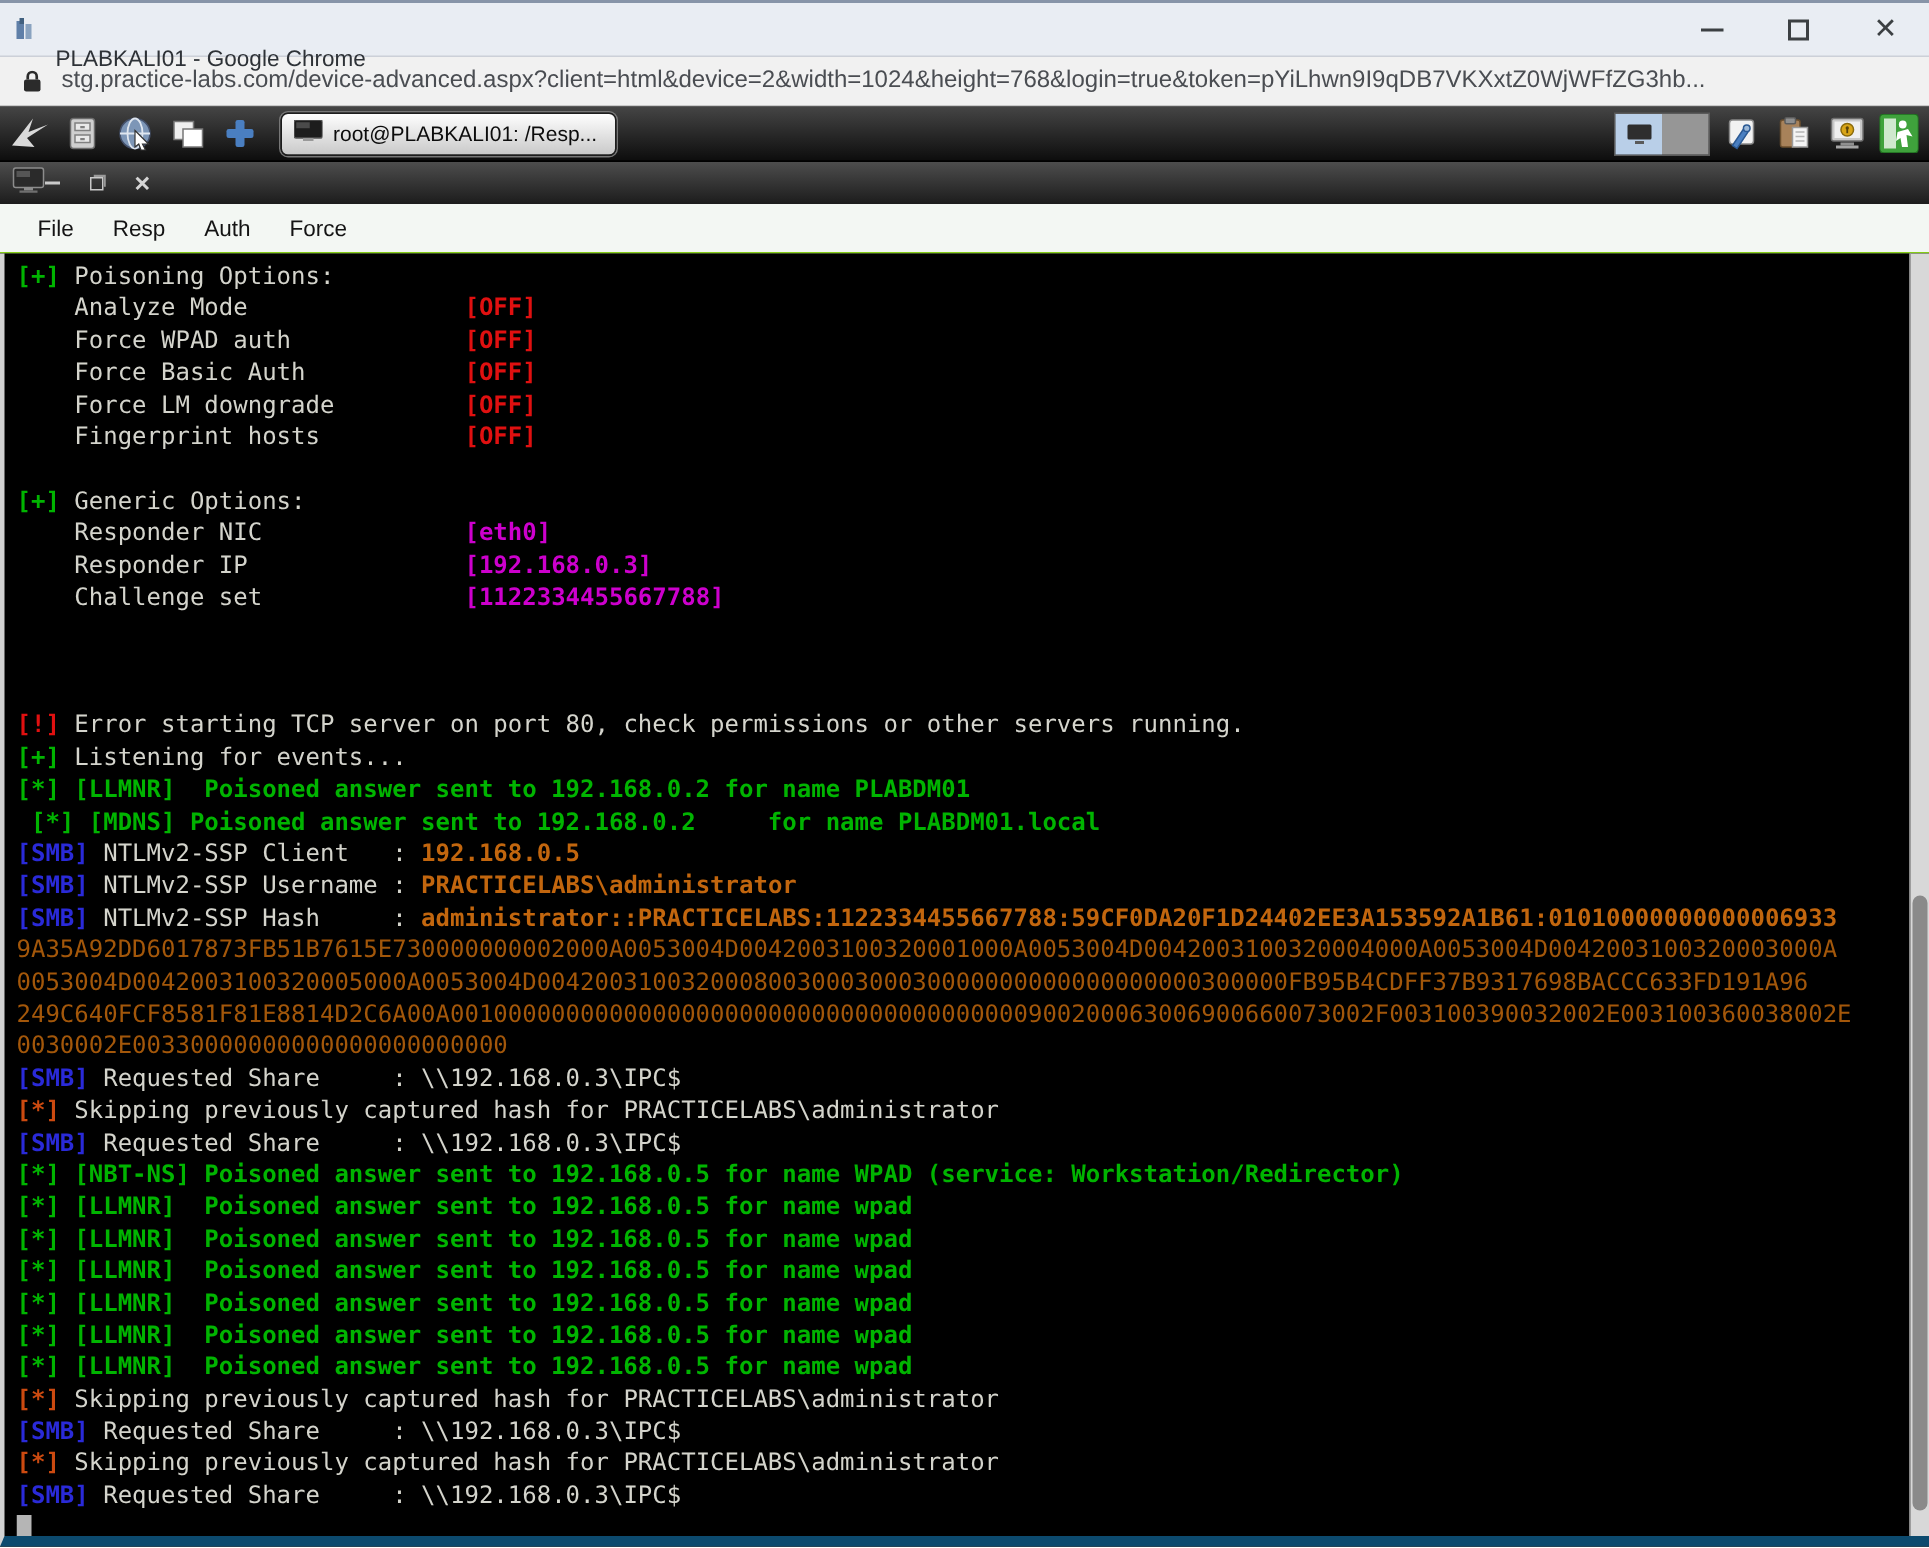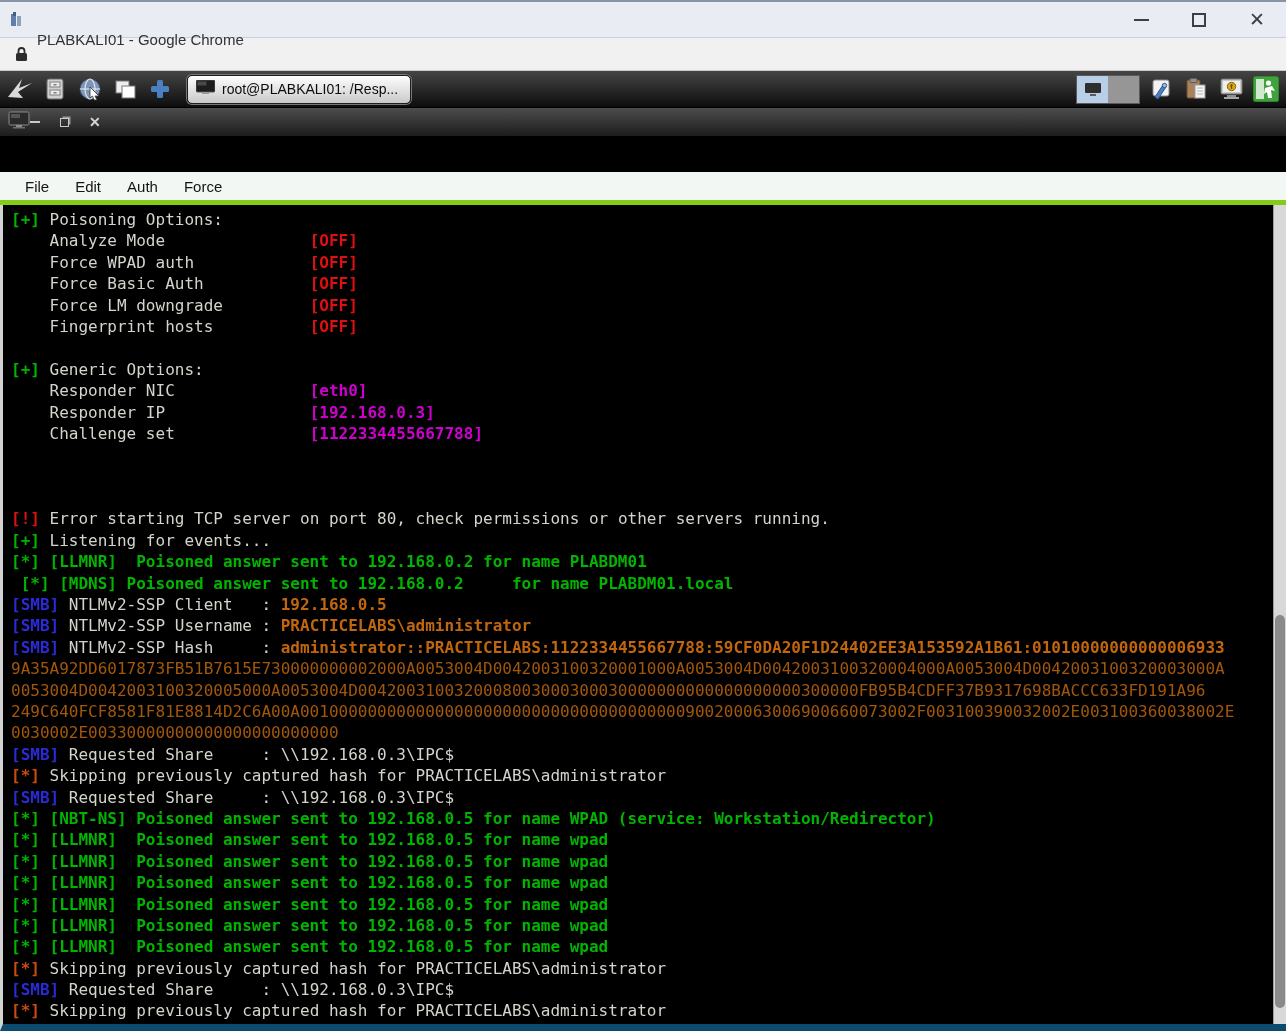--- a/index.html
+++ b/index.html
@@ -54,22 +54,22 @@
   .termtitle {
     height:28px; background:linear-gradient(#4d4d4d,#1c1c1c);
     display:flex; align-items:center; padding:0 8px;
   }
   .ttl { flex:1; text-align:center; color:#fff; font-weight:bold; font-size:15px; }
   .ttlctl { display:flex; align-items:center; gap:20px; margin-right:6px; }
   .tmin { width:10px; height:2px; background:#c9c9c9; display:block; }
   .tmax { width:9px; height:9px; border:1px solid #c9c9c9; box-shadow:2px -2px 0 -0.5px #9a9a9a; display:block; }
   .tclose { color:#d5d5d5; font-size:14px; font-weight:bold; line-height:1; }
   .menubar {
-    height:33px; background:#f3f7f3; border-bottom:5px solid #84cc16;
-    display:flex; align-items:center; padding-left:12px;margin-top:36px;
+    height:33px; background:#f3f7f3; border-bottom:1px solid #84cc16;
+    display:flex; align-items:center; padding-left:12px;
   }
   .menuitem { padding:0 13px; font-size:15px; color:#141414; }
   .termbody {
     position:relative; flex:1; background:#000;
     border-left:3px solid #d2d2d2; border-bottom:7px solid #0c4a6e;
   }
   .termoutput {
     position:absolute; left:8px; top:4px; right:17px; bottom:0;
     font-family:"DejaVu Sans Mono", monospace;
     font-size:16px; line-height:21.4px; white-space:pre; overflow:hidden;
@@ -108,20 +108,21 @@
   </div>
 </div>
 
 <div class="urlbar">
   <span class="lock">
     <svg width="13" height="15" viewBox="0 0 13 15">
       <rect x="1" y="6" width="11" height="8" rx="1.5" fill="#2b2b2b"></rect>
       <path d="M3.5 6 V4 a3 3 0 0 1 6 0 V6" fill="none" stroke="#2b2b2b" stroke-width="1.8"></path>
     </svg>
   </span>
+  <span class="url">stg.practice-labs.com/device-advanced.aspx?client=html&amp;device=2&amp;width=1024&amp;height=768&amp;login=true&amp;token=pYiLhwn9I9qDB7VKXxtZ0WjWFfZG3hb...</span>
 </div>
 
 <div class="desktop">
 
   <div class="taskbar">
     <span class="tbicon">
       <svg width="26" height="26" viewBox="0 0 26 26">
         <path d="M1 21 L15 3 L12 12 L25 7 L11 16 L16 22 Z" fill="#d9d9d9"></path>
       </svg>
     </span>
@@ -228,21 +229,21 @@
         </span>
       <span>
           <i class="tmax"></i>
         </span>
       <span class="tclose">✕</span>
     </div>
   </div>
 
   <div class="menubar">
     <span class="menuitem">File</span>
-    <span class="menuitem">Edit</span>
+    <span class="menuitem">Resp</span>
     <span class="menuitem">Auth</span>
     <span class="menuitem">Force</span>
   </div>
 
   <div class="termbody">
     <div class="termoutput"><div class="tline"><span style="color: rgb(0, 180, 0); font-weight: bold;">[+]</span><span style="color: rgb(212, 212, 204);"> Poisoning Options:</span></div><div class="tline"><span style="color: rgb(212, 212, 204);">    Analyze Mode               </span><span style="color: rgb(224, 16, 16); font-weight: bold;">[OFF]</span></div><div class="tline"><span style="color: rgb(212, 212, 204);">    Force WPAD auth            </span><span style="color: rgb(224, 16, 16); font-weight: bold;">[OFF]</span></div><div class="tline"><span style="color: rgb(212, 212, 204);">    Force Basic Auth           </span><span style="color: rgb(224, 16, 16); font-weight: bold;">[OFF]</span></div><div class="tline"><span style="color: rgb(212, 212, 204);">    Force LM downgrade         </span><span style="color: rgb(224, 16, 16); font-weight: bold;">[OFF]</span></div><div class="tline"><span style="color: rgb(212, 212, 204);">    Fingerprint hosts          </span><span style="color: rgb(224, 16, 16); font-weight: bold;">[OFF]</span></div><div class="tline"> </div><div class="tline"><span style="color: rgb(0, 180, 0); font-weight: bold;">[+]</span><span style="color: rgb(212, 212, 204);"> Generic Options:</span></div><div class="tline"><span style="color: rgb(212, 212, 204);">    Responder NIC              </span><span style="color: rgb(205, 0, 205); font-weight: bold;">[eth0]</span></div><div class="tline"><span style="color: rgb(212, 212, 204);">    Responder IP               </span><span style="color: rgb(205, 0, 205); font-weight: bold;">[192.168.0.3]</span></div><div class="tline"><span style="color: rgb(212, 212, 204);">    Challenge set              </span><span style="color: rgb(205, 0, 205); font-weight: bold;">[1122334455667788]</span></div><div class="tline"> </div><div class="tline"> </div><div class="tline"> </div><div class="tline"><span style="color: rgb(224, 16, 16); font-weight: bold;">[!]</span><span style="color: rgb(212, 212, 204);"> Error starting TCP server on port 80, check permissions or other servers running.</span></div><div class="tline"><span style="color: rgb(0, 180, 0); font-weight: bold;">[+]</span><span style="color: rgb(212, 212, 204);"> Listening for events...</span></div><div class="tline"><span style="color: rgb(0, 180, 0); font-weight: bold;">[*] [LLMNR]  Poisoned answer sent to 192.168.0.2 for name PLABDM01</span></div><div class="tline"><span style="color: rgb(0, 180, 0); font-weight: bold;"> [*] [MDNS] Poisoned answer sent to 192.168.0.2     for name PLABDM01.local</span></div><div class="tline"><span style="color: rgb(42, 42, 216); font-weight: bold;">[SMB]</span><span style="color: rgb(212, 212, 204);"> NTLMv2-SSP Client   : </span><span style="color: rgb(194, 102, 14); font-weight: bold;">192.168.0.5</span></div><div class="tline"><span style="color: rgb(42, 42, 216); font-weight: bold;">[SMB]</span><span style="color: rgb(212, 212, 204);"> NTLMv2-SSP Username : </span><span style="color: rgb(194, 102, 14); font-weight: bold;">PRACTICELABS\administrator</span></div><div class="tline"><span style="color: rgb(42, 42, 216); font-weight: bold;">[SMB]</span><span style="color: rgb(212, 212, 204);"> NTLMv2-SSP Hash     : </span><span style="color: rgb(194, 102, 14); font-weight: bold;">administrator::PRACTICELABS:1122334455667788:59CF0DA20F1D24402EE3A153592A1B61:01010000000000006933</span></div><div class="tline"><span style="color: rgb(163, 87, 10);">9A35A92DD6017873FB51B7615E730000000002000A0053004D0042003100320001000A0053004D0042003100320004000A0053004D0042003100320003000A</span></div><div class="tline"><span style="color: rgb(163, 87, 10);">0053004D0042003100320005000A0053004D0042003100320008003000300030000000000000000000300000FB95B4CDFF37B9317698BACCC633FD191A96</span></div><div class="tline"><span style="color: rgb(163, 87, 10);">249C640FCF8581F81E8814D2C6A00A0010000000000000000000000000000000000000900200063006900660073002F003100390032002E003100360038002E</span></div><div class="tline"><span style="color: rgb(163, 87, 10);">0030002E00330000000000000000000000</span></div><div class="tline"><span style="color: rgb(42, 42, 216); font-weight: bold;">[SMB]</span><span style="color: rgb(212, 212, 204);"> Requested Share     : \\192.168.0.3\IPC$</span></div><div class="tline"><span style="color: rgb(204, 74, 16); font-weight: bold;">[*]</span><span style="color: rgb(212, 212, 204);"> Skipping previously captured hash for PRACTICELABS\administrator</span></div><div class="tline"><span style="color: rgb(42, 42, 216); font-weight: bold;">[SMB]</span><span style="color: rgb(212, 212, 204);"> Requested Share     : \\192.168.0.3\IPC$</span></div><div class="tline"><span style="color: rgb(0, 180, 0); font-weight: bold;">[*] [NBT-NS] Poisoned answer sent to 192.168.0.5 for name WPAD (service: Workstation/Redirector)</span></div><div class="tline"><span style="color: rgb(0, 180, 0); font-weight: bold;">[*] [LLMNR]  Poisoned answer sent to 192.168.0.5 for name wpad</span></div><div class="tline"><span style="color: rgb(0, 180, 0); font-weight: bold;">[*] [LLMNR]  Poisoned answer sent to 192.168.0.5 for name wpad</span></div><div class="tline"><span style="color: rgb(0, 180, 0); font-weight: bold;">[*] [LLMNR]  Poisoned answer sent to 192.168.0.5 for name wpad</span></div><div class="tline"><span style="color: rgb(0, 180, 0); font-weight: bold;">[*] [LLMNR]  Poisoned answer sent to 192.168.0.5 for name wpad</span></div><div class="tline"><span style="color: rgb(0, 180, 0); font-weight: bold;">[*] [LLMNR]  Poisoned answer sent to 192.168.0.5 for name wpad</span></div><div class="tline"><span style="color: rgb(0, 180, 0); font-weight: bold;">[*] [LLMNR]  Poisoned answer sent to 192.168.0.5 for name wpad</span></div><div class="tline"><span style="color: rgb(204, 74, 16); font-weight: bold;">[*]</span><span style="color: rgb(212, 212, 204);"> Skipping previously captured hash for PRACTICELABS\administrator</span></div><div class="tline"><span style="color: rgb(42, 42, 216); font-weight: bold;">[SMB]</span><span style="color: rgb(212, 212, 204);"> Requested Share     : \\192.168.0.3\IPC$</span></div><div class="tline"><span style="color: rgb(204, 74, 16); font-weight: bold;">[*]</span><span style="color: rgb(212, 212, 204);"> Skipping previously captured hash for PRACTICELABS\administrator</span></div><div class="tline"><span style="color: rgb(42, 42, 216); font-weight: bold;">[SMB]</span><span style="color: rgb(212, 212, 204);"> Requested Share     : \\192.168.0.3\IPC$</span></div><div class="tline"><span class="cursorblock"></span></div></div>
     <div class="vscroll">
       <div class="vthumb"></div>
     </div>
   </div>

